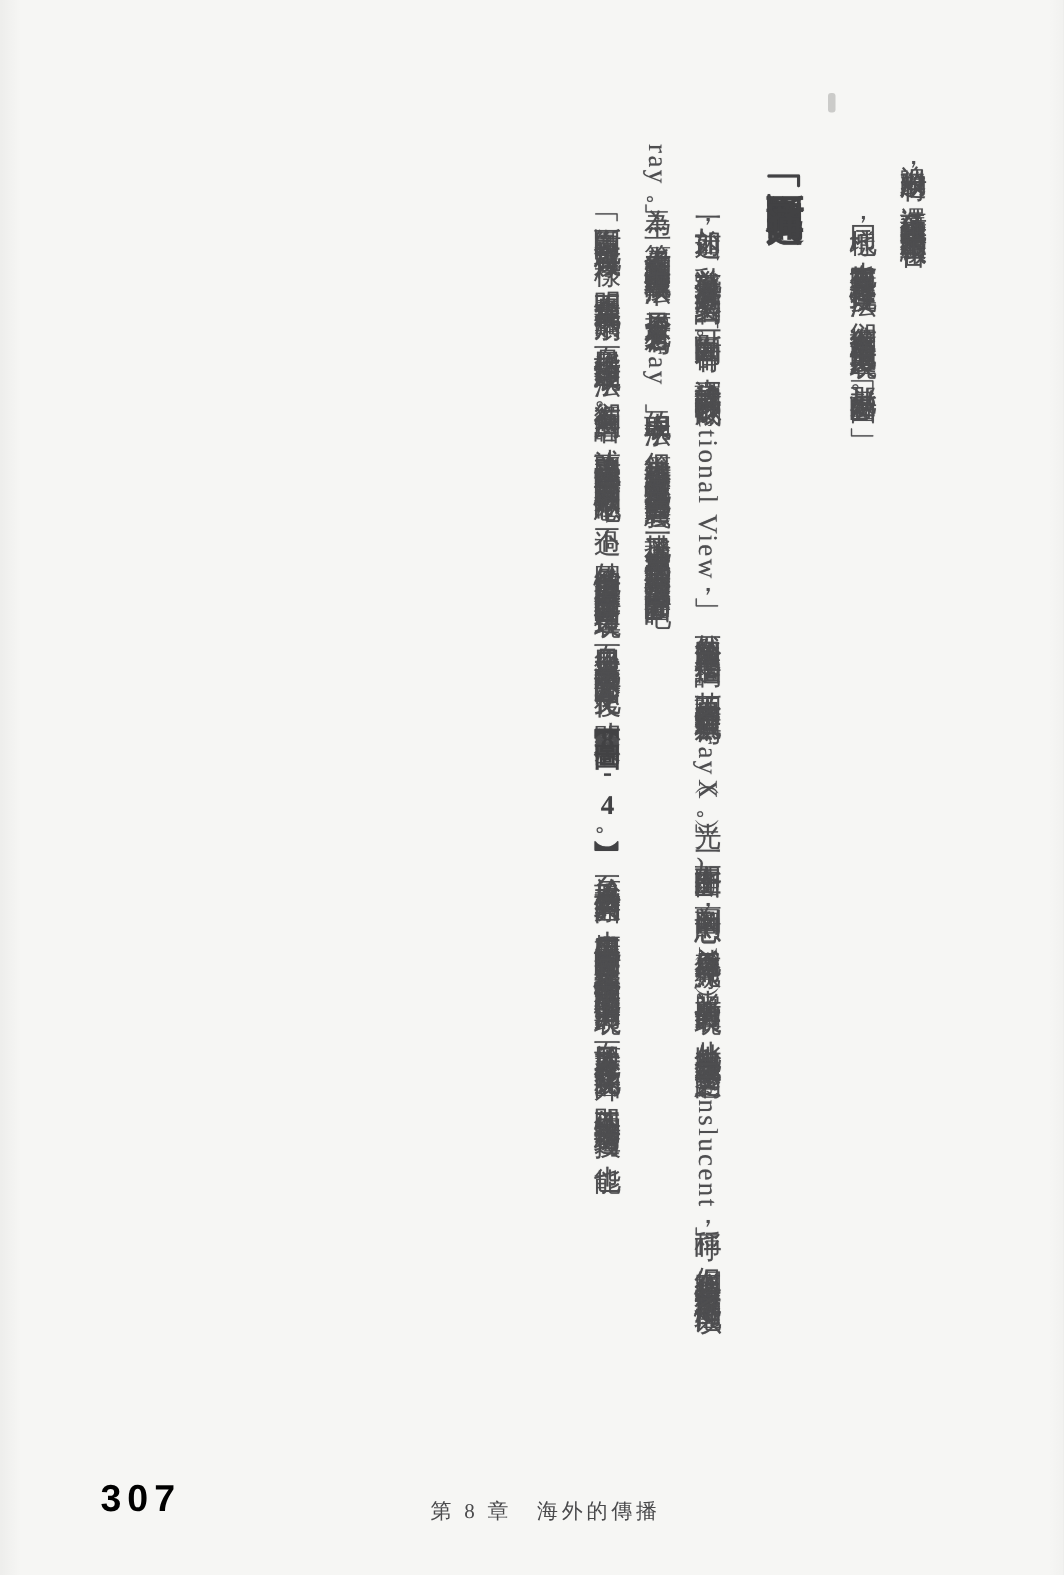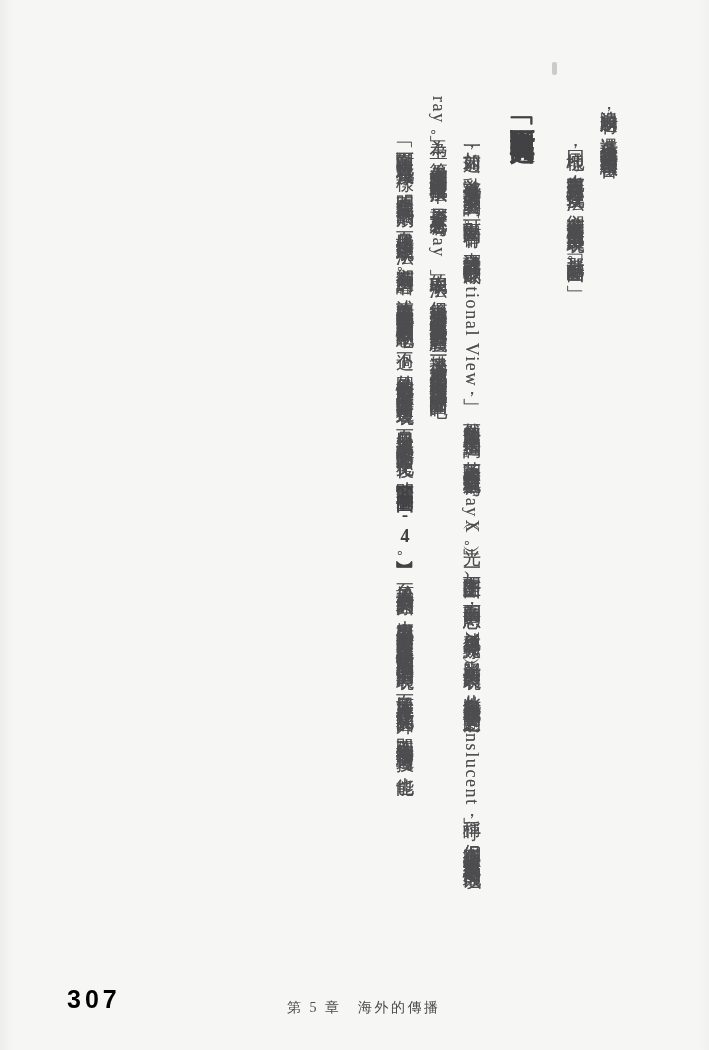--- a/index.html
+++ b/index.html
@@ -111,15 +111,15 @@
     <h2 class="heading">「斷面圖」為萬國共通</h2>
 
     <p class="para">一如前述，「乳首殘像」沒有對應的英文名詞，可「斷面圖」卻有。直譯的話或許可以翻成「Sectional View」，然而外國人並不是用這個詞。英語圈大多將這種表現稱為「X-ray（X光）」。一如字面上斷面、剖面圖的意思，就像用倫琴光線（X光）照射身體的表現。此外也有人用代表半透明之意的「Translucent」稱呼，但在網路上搜尋後會發現仍是壓倒性地以「X-ray」為主。筆者仍在調查美國的漫畫表現技法中，是否原本就有名為「X-ray」的表現手法；但筆者猜想外國讀者大概是從透視身體的這層意義，挑選了一個原本就存在的常用詞彙來指涉成人漫畫中的「斷面圖」吧。</p>
 
     <p class="para upright"><span>「斷面圖」也跟「乳首殘像」一樣，明明不是某種玩法的類別，而是指涉特定的表現手法，卻有獨自的譯名。或許美國人也同樣覺得「斷面圖」很刺激性慾吧？不過，外國的色情漫畫中原本並沒有「斷面圖」這種表現，而是從日本成人漫畫吸收了「斷面圖」文化後，才開始急速發展的</span><strong class="figref">【圖8-4】</strong><span>。至於原本極少看到的原因，大概是因為日本的斷面圖是在禁止描繪外性器的限制下催生的「鑽漏洞」表現；而於原本就不存在修正文化的國外，即使不特別去發明這種技巧，也能</span></p>
 
   </div>
 
   <div class="page-number">307</div>
 
-  <div class="chapter-label">第 5 章　海外的傳播</div>
+  <div class="chapter-label">第 8 章　海外的傳播</div>
 
 </div>
 
 </body></html>

